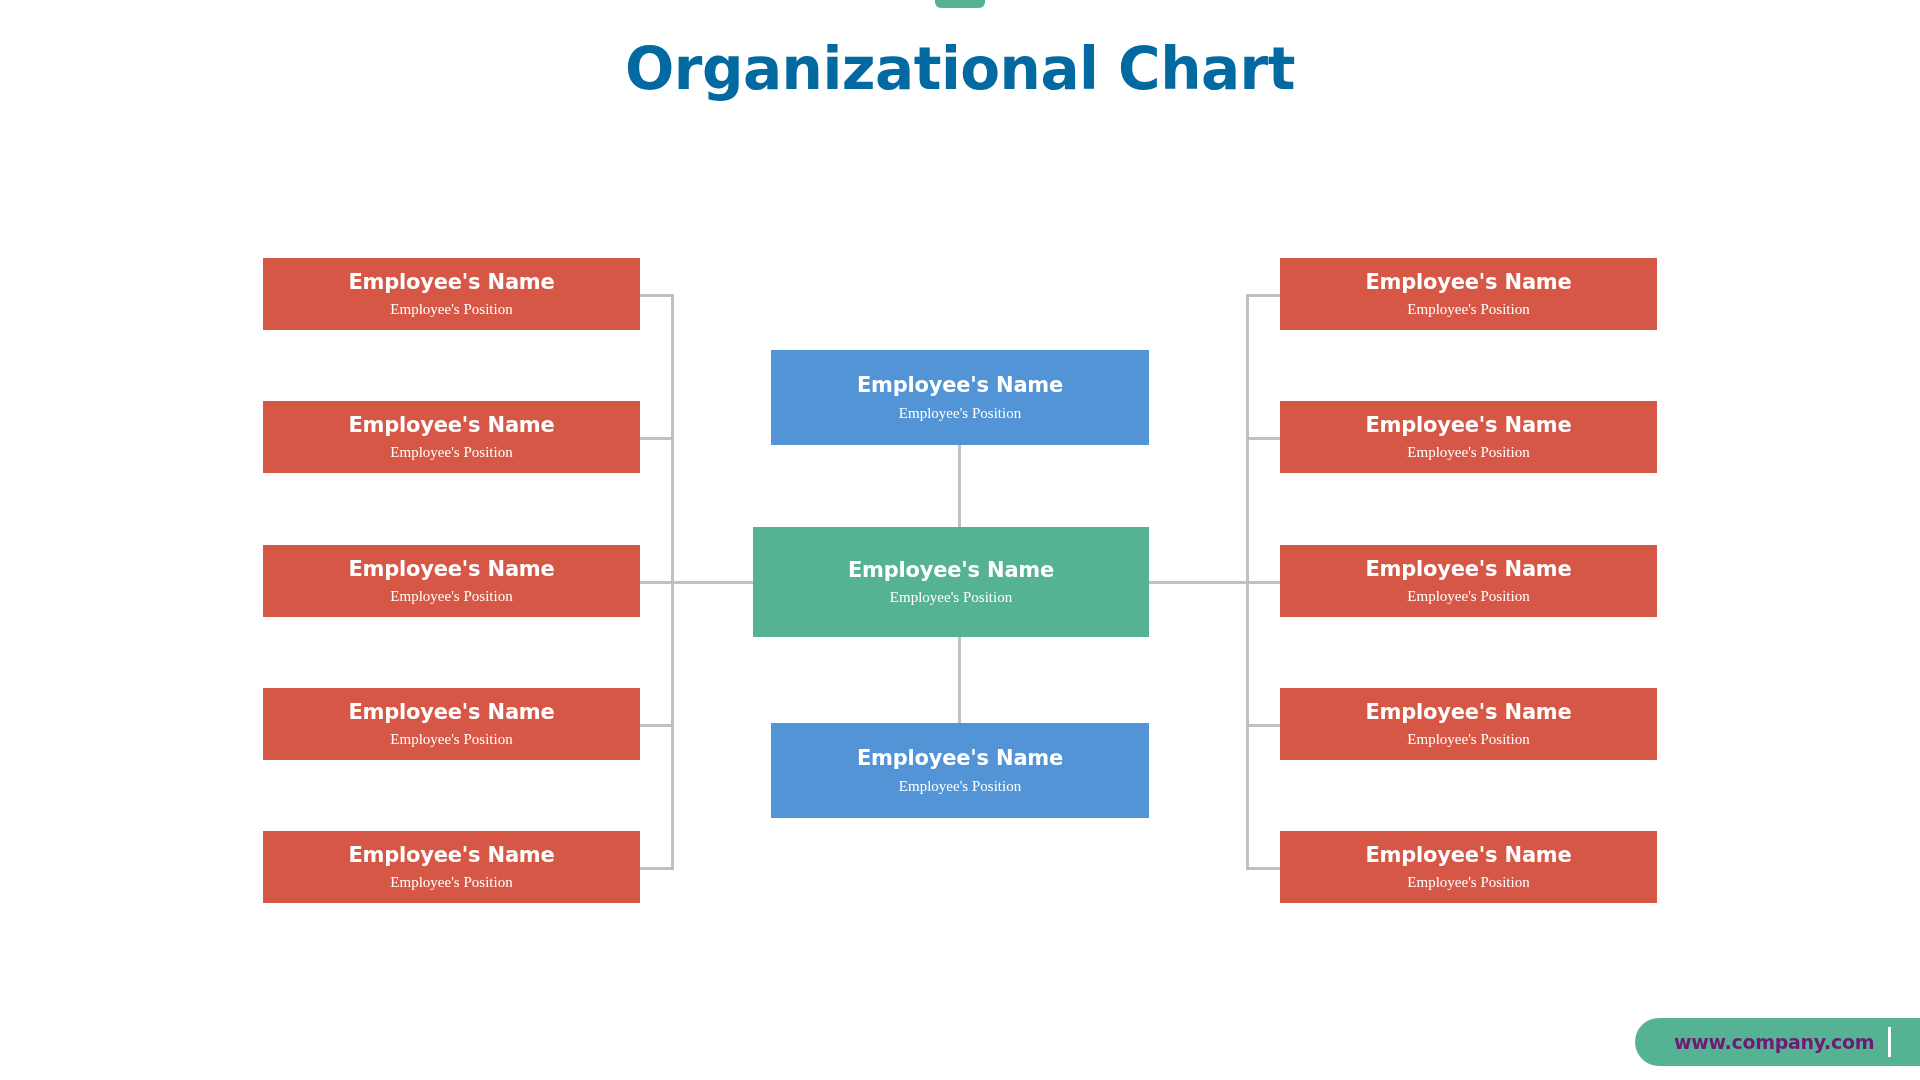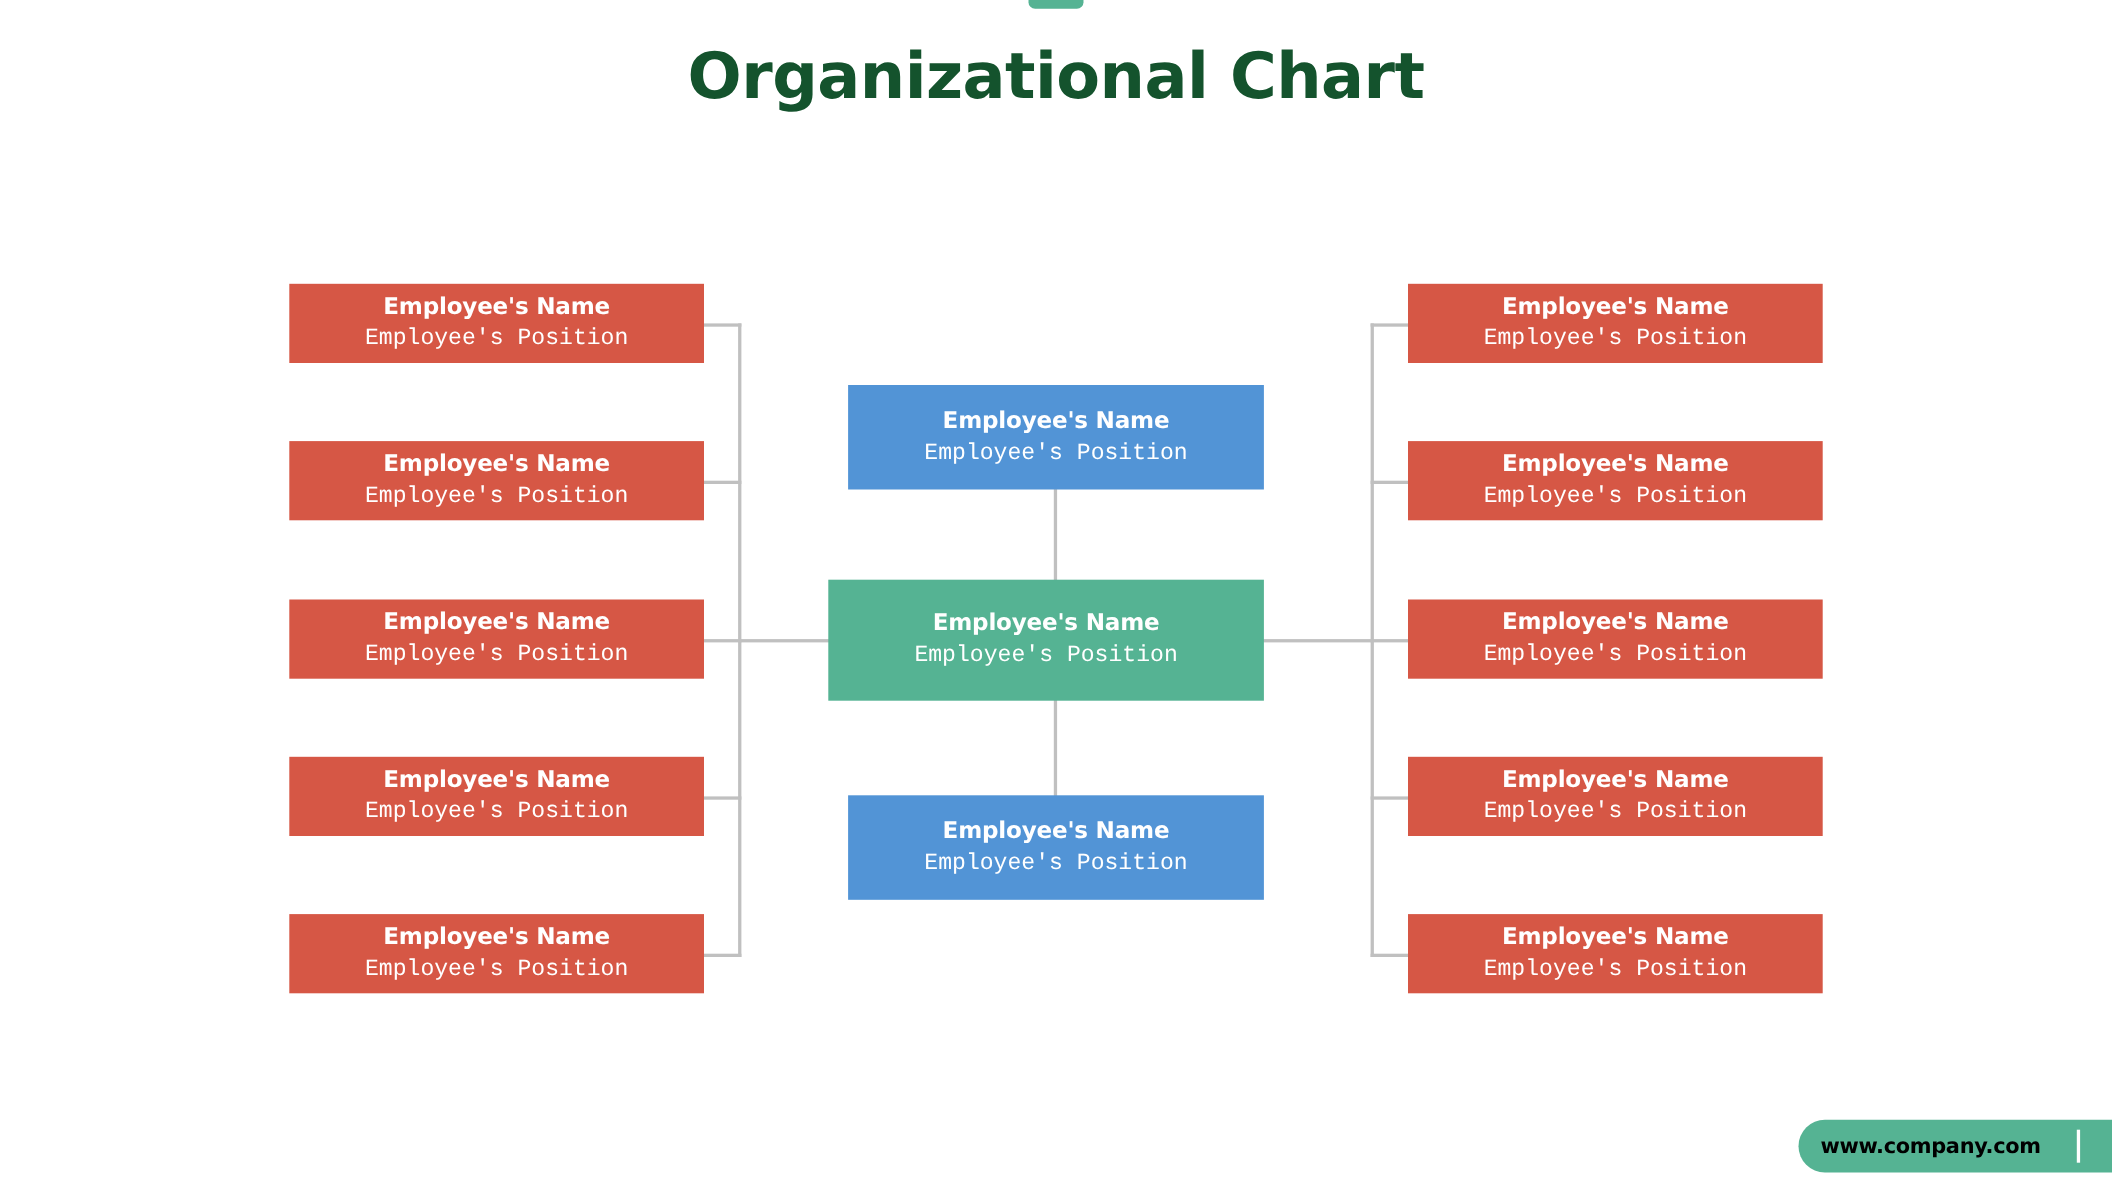--- a/index.html
+++ b/index.html
@@ -35,21 +35,21 @@
   .page-title {
     position: absolute;
     left: 0;
     top: 40px;
     width: 1920px;
     text-align: center;
     font-family: "DejaVu Sans", sans-serif;
     font-size: 58px;
     font-weight: bold;
     letter-spacing: -0.5px;
-    color: #14532d;
+    color: #0369a1;
     line-height: 1;
     white-space: nowrap;
   }
 
   
   .line {
     position: absolute;
     background: #c0c0c0;
   }
   .line.v { width: 3px; }
@@ -68,22 +68,22 @@
   }
   .node .n-name {
     font-family: "DejaVu Sans", sans-serif;
     font-size: 21px;
     font-weight: bold;
     letter-spacing: -0.2px;
     line-height: 1.15;
     white-space: nowrap;
   }
   .node .n-pos {
-    font-family: Liberation Mono, monospace;
-    font-size: 21px;
+    font-family: Liberation Serif, serif;
+    font-size: 15px;
     font-weight: 300;
     line-height: 1.2;
     margin-top: 6px;
     white-space: nowrap;
   }
 
   .node.red   { background: #d65745; }
   .node.blue  { background: #5294d6; }
   .node.green { background: #55b393; }
 
@@ -110,22 +110,22 @@
     background: #55b393;
     border-top-left-radius: 24px;
     border-bottom-left-radius: 24px;
     display: flex;
     align-items: center;
   }
   .footer-badge .url {
     font-family: "DejaVu Sans", sans-serif;
     font-size: 19px;
     font-weight: bold;
-    color: #000000;
-    margin-left: 20px;
+    color: #701a75;
+    margin-left: 39px;
     letter-spacing: -0.3px;
     white-space: nowrap;
   }
   .footer-badge .divider {
     position: absolute;
     left: 253px;
     top: 9px;
     width: 3px;
     height: 30px;
     background: #ffffff;

